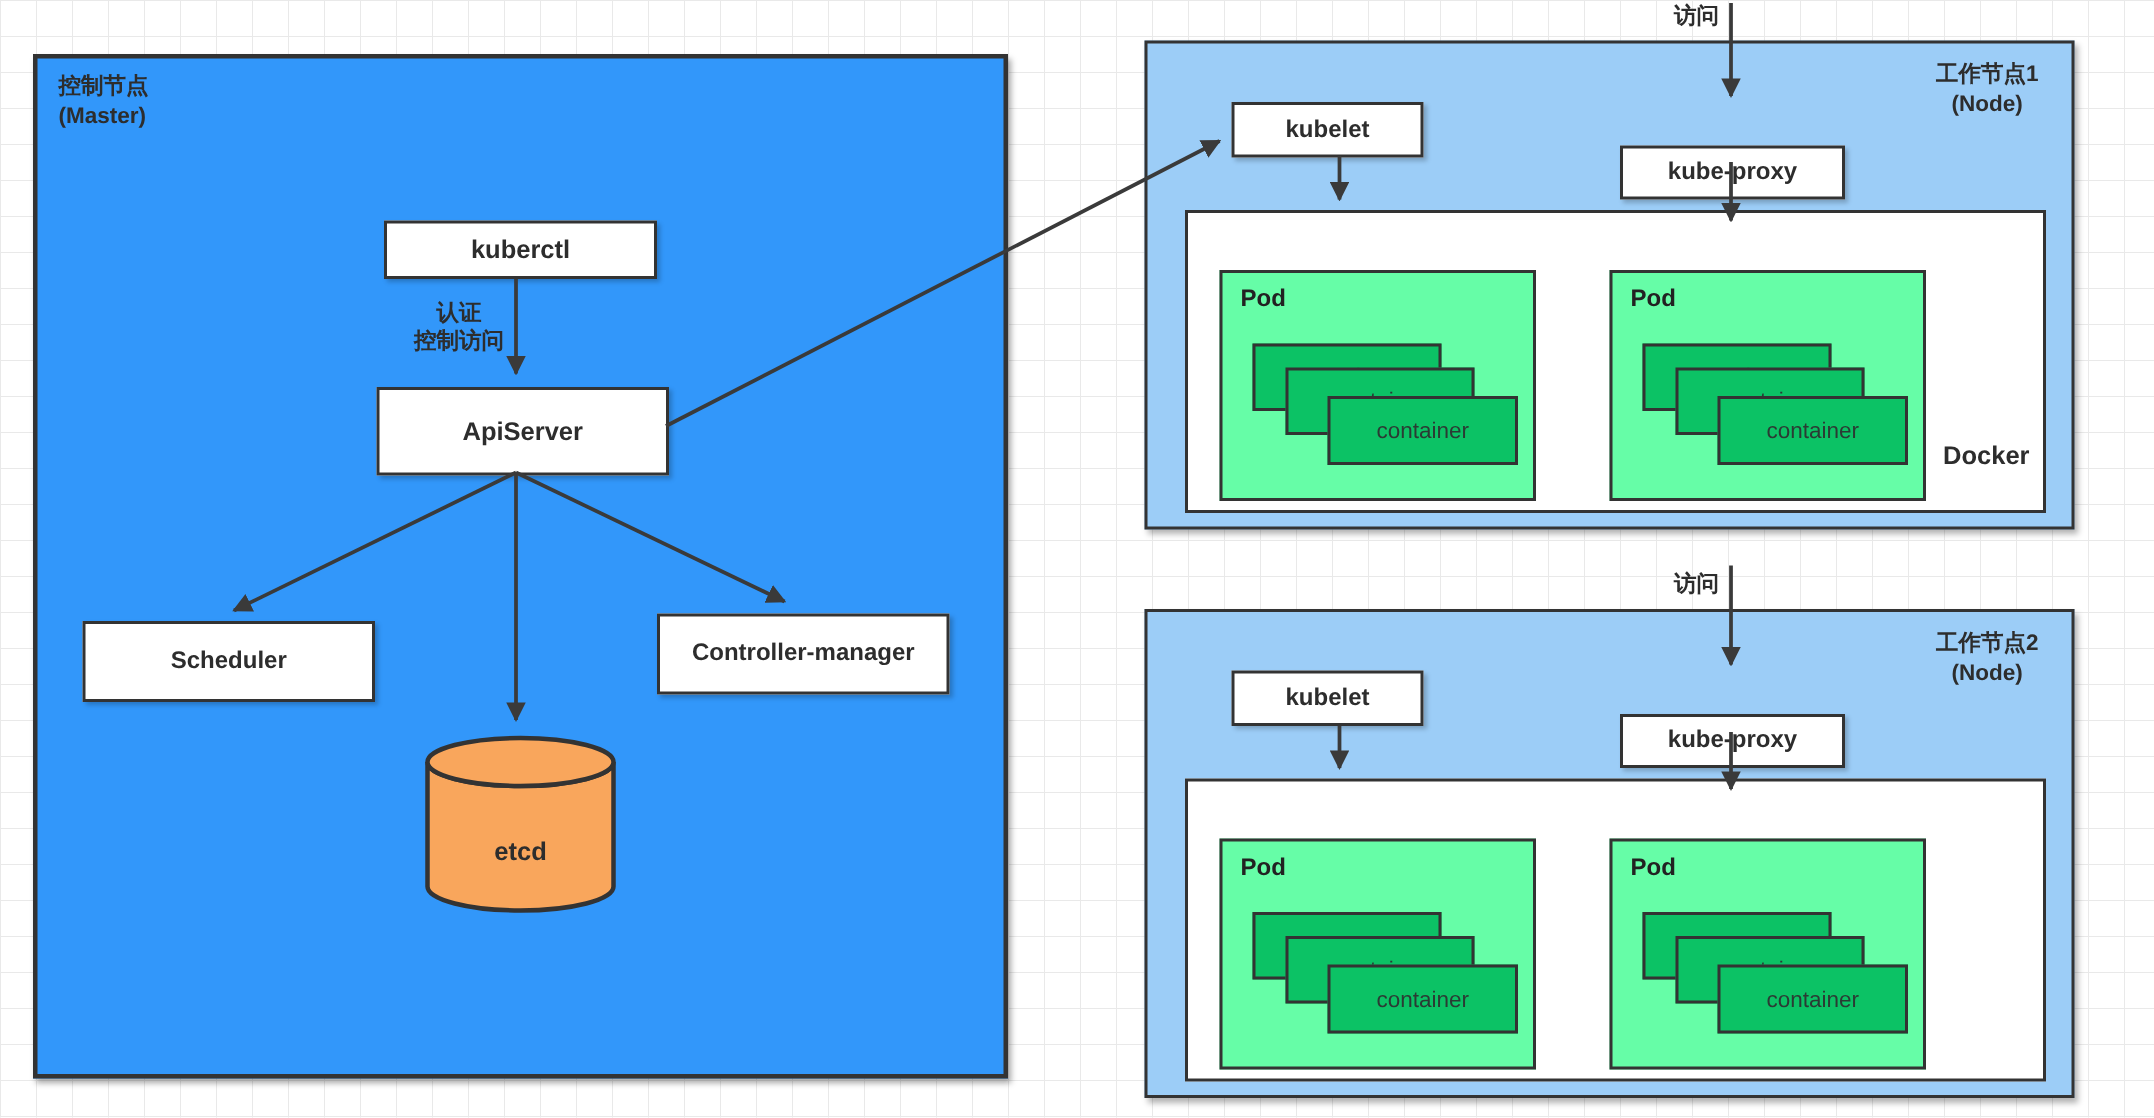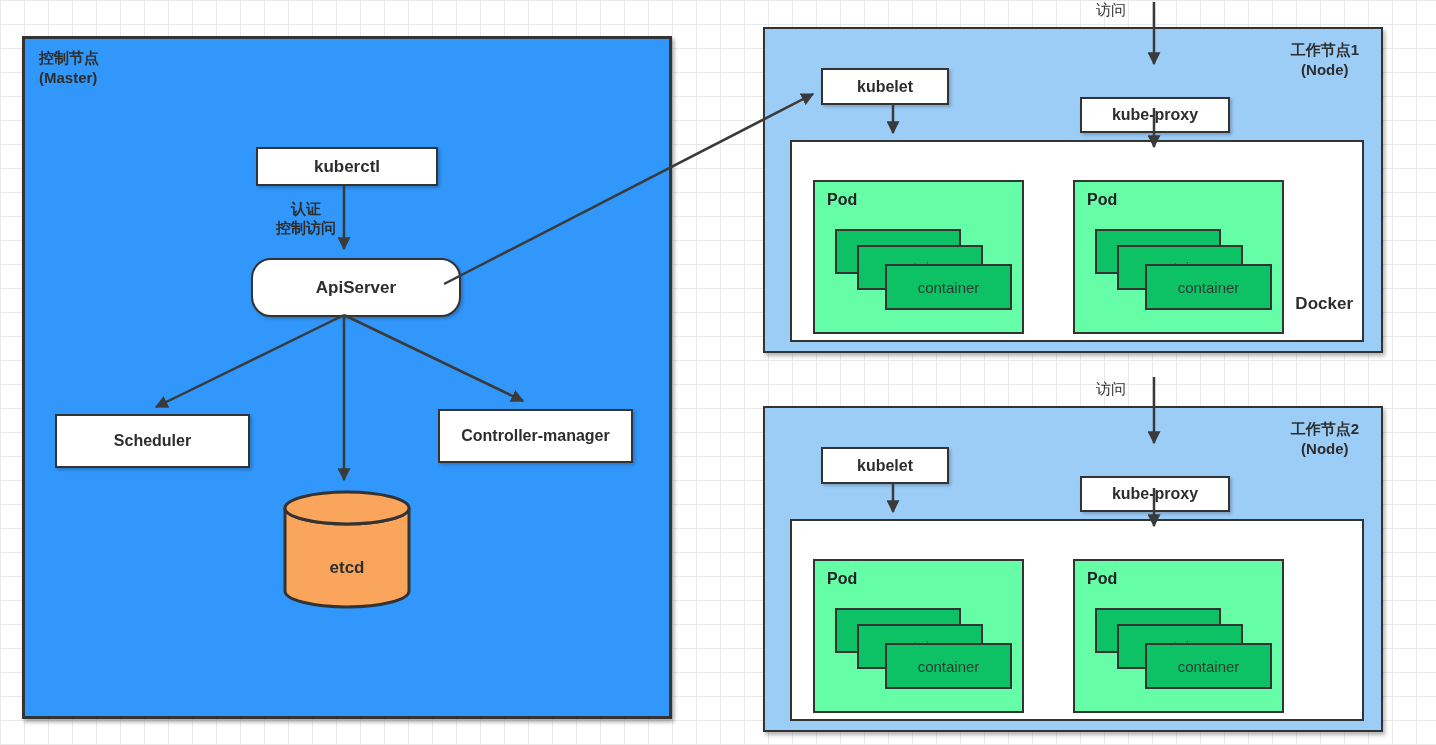--- a/index.html
+++ b/index.html
@@ -45,21 +45,21 @@
     background:var(--master-fill);
     border:3px solid var(--border);
     box-shadow:2px 3px 4px rgba(0,0,0,0.35);
   }
   .master-title{left:14px;top:9px;}
   .m-kuberctl{left:231px;top:108px;width:182px;height:39px;font-size:17px;}
   .m-auth{
     position:absolute;left:221px;top:160px;width:120px;
     text-align:center;font-weight:bold;font-size:15px;line-height:19px;color:var(--text);
   }
-  .m-apiserver{left:226px;top:219px;width:210px;height:59px;font-size:17px;border-radius:20px;}
+  .m-apiserver{left:226px;top:219px;width:195px;height:59px;font-size:17px;}
   .m-scheduler{left:30px;top:375px;width:195px;height:54px;}
   .m-controller{left:413px;top:370px;width:195px;height:54px;}
   .m-etcd{position:absolute;left:256px;top:450px;width:132px;height:124px;overflow:visible;}
   .m-etcd text{font-weight:bold;font-size:17px;fill:var(--text);font-family:"Liberation Sans","DejaVu Sans",sans-serif;}
   
   .node{
     position:absolute;width:620px;height:326px;
     background:var(--node-fill);
     border:2.5px solid var(--border);
     box-shadow:2px 3px 4px rgba(0,0,0,0.3);
@@ -88,22 +88,22 @@
     position:absolute;width:126px;height:45px;
     background:var(--container-fill);border:2px solid var(--border);
     display:flex;align-items:center;justify-content:center;
     font-size:15px;color:#2b3b34;overflow:hidden;
   }
   .ctr-back{left:20px;top:47px;}
   .ctr-mid{left:42px;top:63px;}
   .ctr-front{left:70px;top:82px;width:127px;height:46px;}
   
   .access-label{
-    position:absolute;width:50px;text-align:left;
-    font-weight:normal;font-size:15px;color:var(--text);
+    position:absolute;width:50px;text-align:right;
+    font-weight:bold;font-size:15px;color:var(--text);
   }
   .access-1{left:1096px;top:1px;}
   .access-2{left:1096px;top:380px;}
   
   .arrows{position:absolute;left:0;top:0;width:1436px;height:745px;pointer-events:none;}
   .arrows line{stroke:var(--arrow);stroke-width:2.5px;}
 </style>
 </head>
 <body>
 

